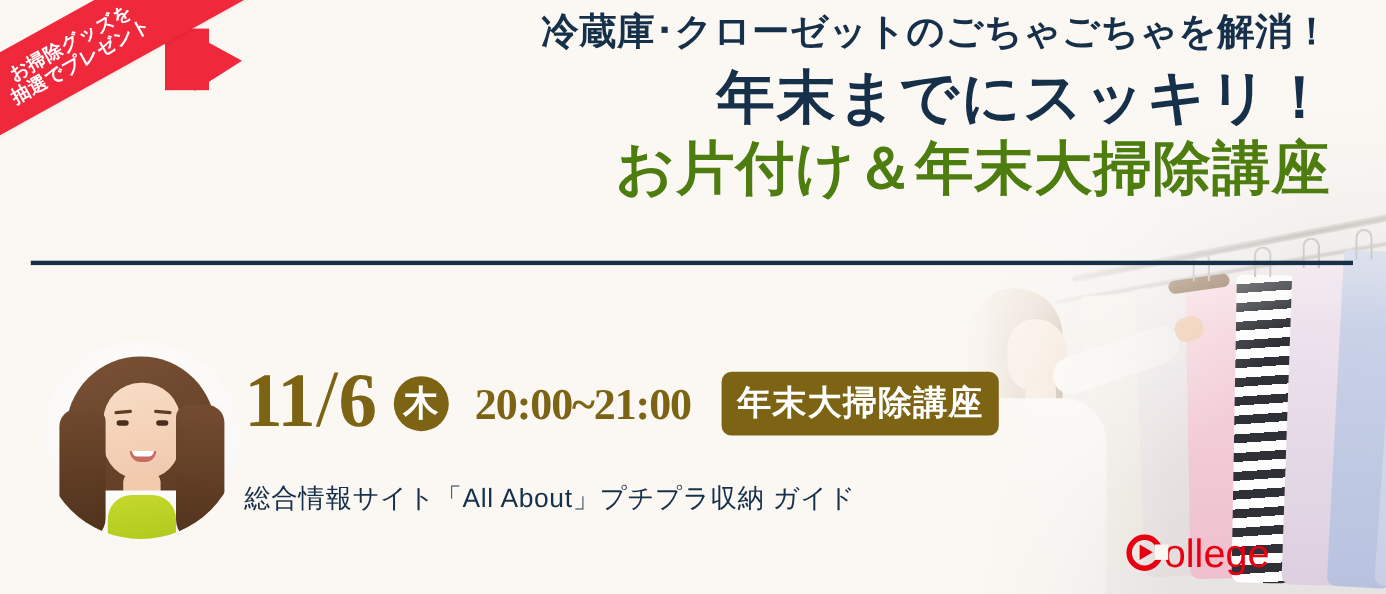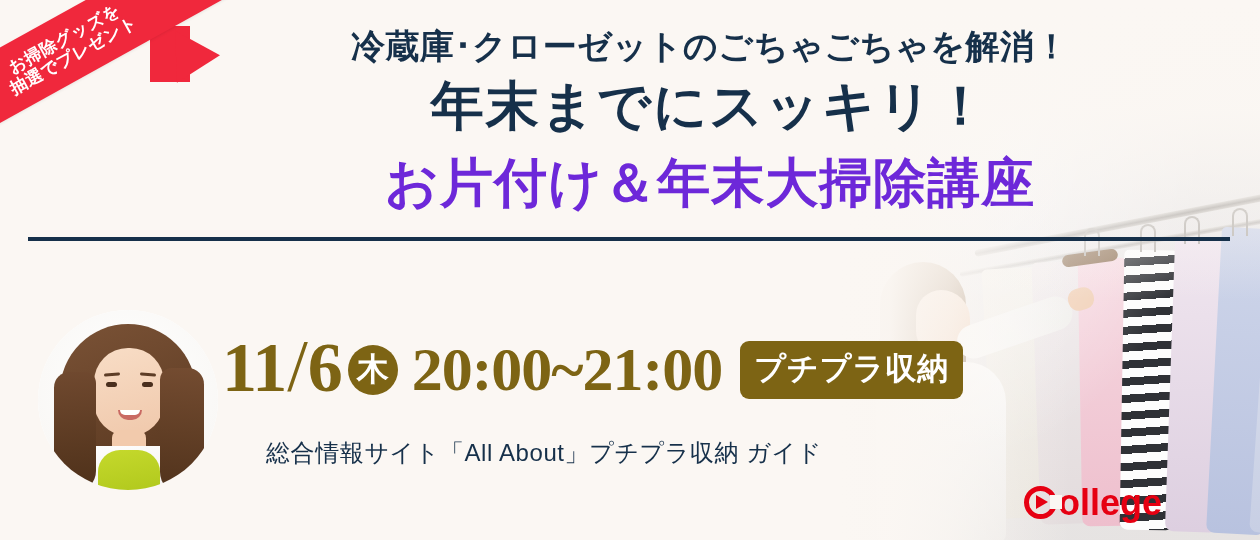--- a/index.html
+++ b/index.html
@@ -103,34 +103,34 @@
     position:absolute;left:176px;top:30px;width:0;height:0;
     border-top:26px solid transparent;border-bottom:26px solid transparent;
     border-left:44px solid #f0283c;transform:rotate(-2deg);
   }
   #ribbon-notch{
     position:absolute;left:150px;top:26px;width:40px;height:56px;background:#f0283c;
   }
 
   
   #headline{
-    position:absolute;left:210px;top:25px;width:1000px;
-    text-align:center;color:#16304a;
+    position:absolute;left:210px;top:8px;width:1000px;
+    text-align:right;color:#16304a;
   }
   #sub-line{
     font-size:34px;font-weight:700;letter-spacing:.5px;line-height:1.25;
     color:#16304a;white-space:nowrap;
   }
   #title-1{
     font-size:53px;font-weight:800;letter-spacing:2px;line-height:1.2;
     color:#16304a;margin-top:6px;white-space:nowrap;
   }
   #title-2{
     font-size:53px;font-weight:800;letter-spacing:1px;line-height:1.2;
-    color:#6d28d9;margin-top:14px;white-space:nowrap;
+    color:#4d7c0f;margin-top:2px;white-space:nowrap;
   }
   #divider{
     position:absolute;left:28px;top:237px;width:1202px;height:4px;
     background:#16304a;
   }
   #tagline{
     position:absolute;left:0;top:250px;width:1260px;text-align:center;
     font-size:33px;font-weight:700;letter-spacing:1px;color:#16304a;
     white-space:nowrap;
   }
@@ -165,48 +165,48 @@
     position:absolute;left:14px;top:136px;width:152px;height:60px;border-radius:30px 30px 0 0;
     background:linear-gradient(170deg,#ffffff,#efece8);
   }
   .av-top{
     position:absolute;left:60px;top:140px;width:62px;height:58px;border-radius:22px 22px 0 0;
     background:linear-gradient(170deg,#c5d92c,#aac318);
   }
 
   
   #date-row{
-    position:absolute;left:222px;top:326px;display:flex;align-items:center;gap:0px;
+    position:absolute;left:222px;top:326px;display:flex;align-items:center;gap:10px;
   }
   #date-md{
     font-family:"Liberation Serif", serif;font-size:70px;font-weight:700;
     color:#7d6414;line-height:1;letter-spacing:-1px;
   }
   #date-md .slash{font-size:74px;font-weight:400;padding:0 1px;}
   #date-md .day{font-size:70px;}
   #dow-circle{
     width:50px;height:50px;border-radius:50%;background:#7d6414;color:#ffffff;
     display:flex;align-items:center;justify-content:center;
     font-family:"Liberation Serif", serif;font-size:32px;font-weight:700;
     margin-left:6px;margin-top:8px;
   }
   #time-text{
-    font-family:"Liberation Serif", serif;font-size:62px;font-weight:700;
+    font-family:"Liberation Serif", serif;font-size:40px;font-weight:700;
     color:#7d6414;margin-left:14px;margin-top:8px;letter-spacing:-1px;white-space:nowrap;
   }
   #online-badge{
     margin-left:18px;margin-top:8px;background:#7d6414;color:#ffffff;
     border-radius:9px;padding:7px 14px 9px;
     font-size:31px;font-weight:700;letter-spacing:1px;white-space:nowrap;
   }
 
   
   #speaker-role{
     position:absolute;left:222px;top:437px;font-size:24px;color:#16304a;
-    letter-spacing:.6px;white-space:nowrap;margin-left:44px;
+    letter-spacing:.6px;white-space:nowrap;
   }
   #speaker-name{
     position:absolute;left:222px;top:476px;font-size:34px;font-weight:700;color:#16304a;
     letter-spacing:3px;white-space:nowrap;
   }
 
   
   #logo{
     position:absolute;left:1012px;top:482px;display:flex;align-items:center;
     font-family:"Liberation Sans", sans-serif;
@@ -221,21 +221,21 @@
   }
   #logo .cgap{
     position:absolute;right:-2px;top:12px;width:12px;height:14px;background:#fbf7f3;
   }
   #logo .play{
     position:absolute;left:12px;top:12px;width:0;height:0;
     border-top:7px solid transparent;border-bottom:7px solid transparent;
     border-left:12px solid #e60012;
   }
   #logo .ollege{
-    font-size:36px;font-weight:700;color:#e60012;letter-spacing:0px;margin-left:-2px;
+    font-size:36px;font-weight:400;color:#e60012;letter-spacing:0px;margin-left:-2px;
   }
 </style>
 </head>
 <body>
 
 <div id="banner">
 
   <div id="photo">
     <div class="ph-base"></div>
 
@@ -303,21 +303,21 @@
     <div class="av-hair-l"></div>
     <div class="av-hair-r"></div>
   </div>
 
   <div id="date-row">
     <div id="date-md">
       <span>11</span><span class="slash">/</span><span class="day">6</span>
     </div>
     <div id="dow-circle">木</div>
     <div id="time-text">20:00~21:00</div>
-    <div id="online-badge">プチプラ収納</div>
+    <div id="online-badge">年末大掃除講座</div>
   </div>
 
   <div id="speaker-role">総合情報サイト「All About」プチプラ収納 ガイド</div>
 
   <div id="logo">
     <span class="cwrap">
       <span class="cring"></span>
       <span class="cgap"></span>
       <span class="play"></span>
     </span>

